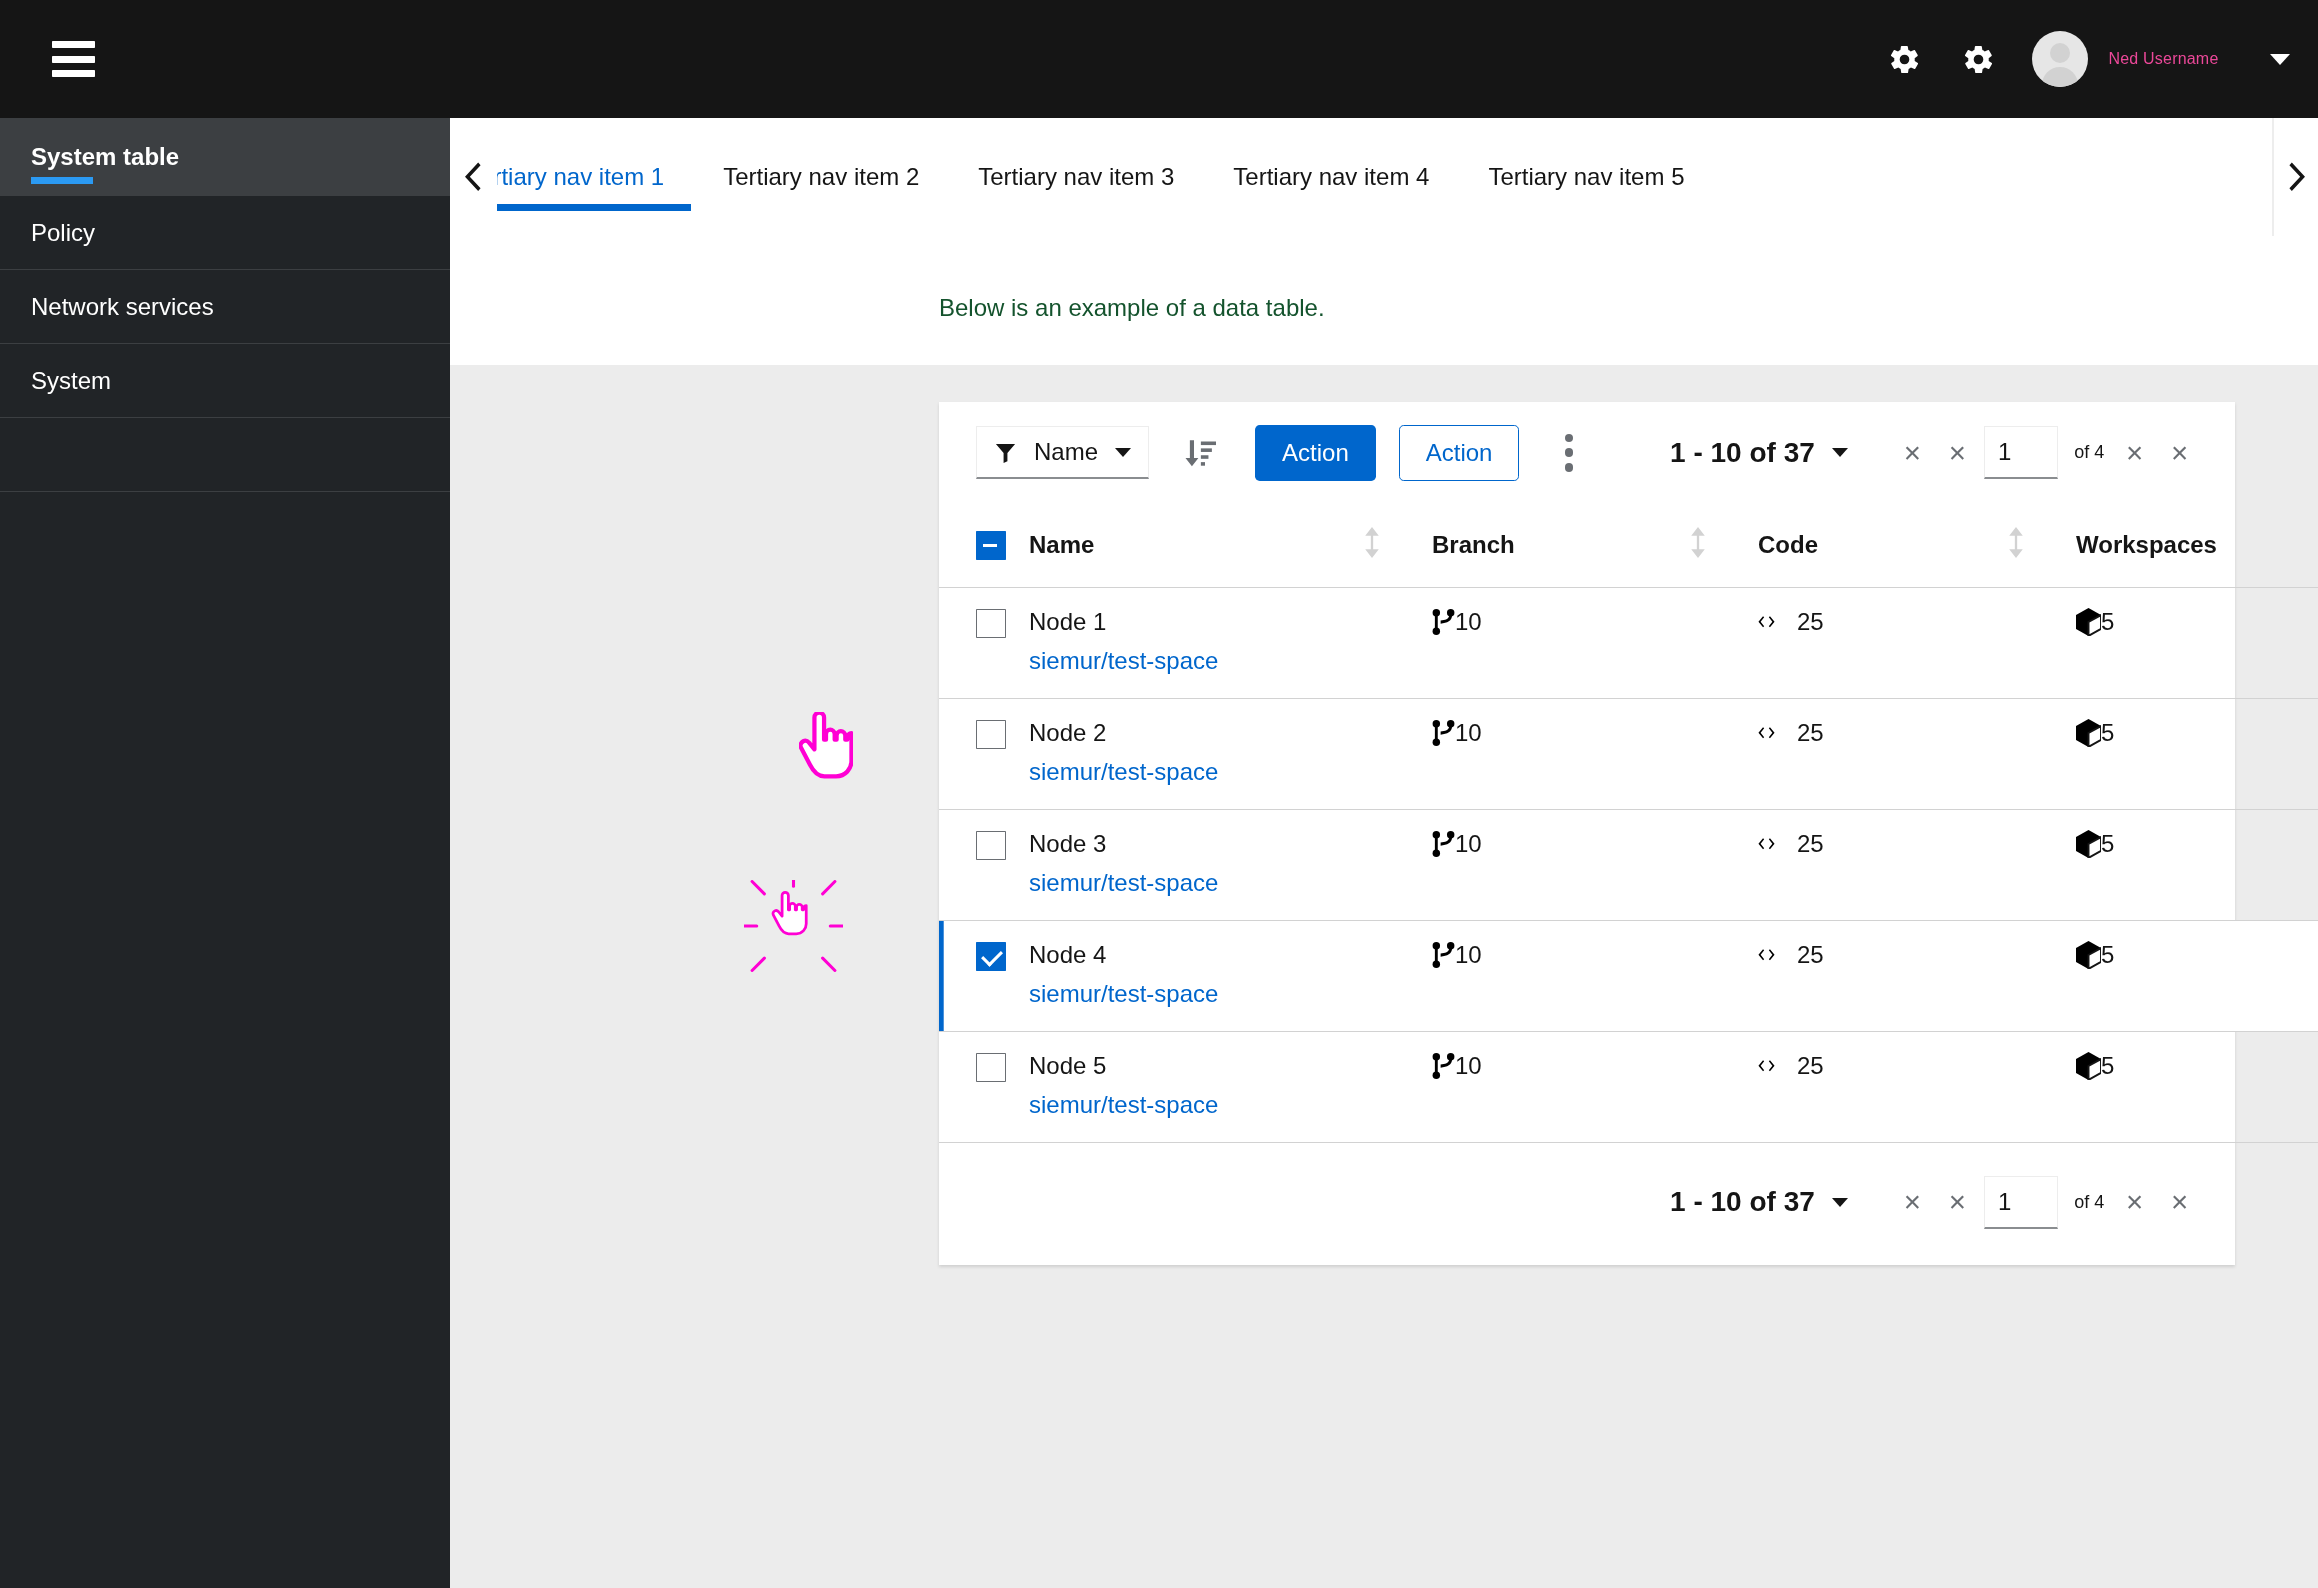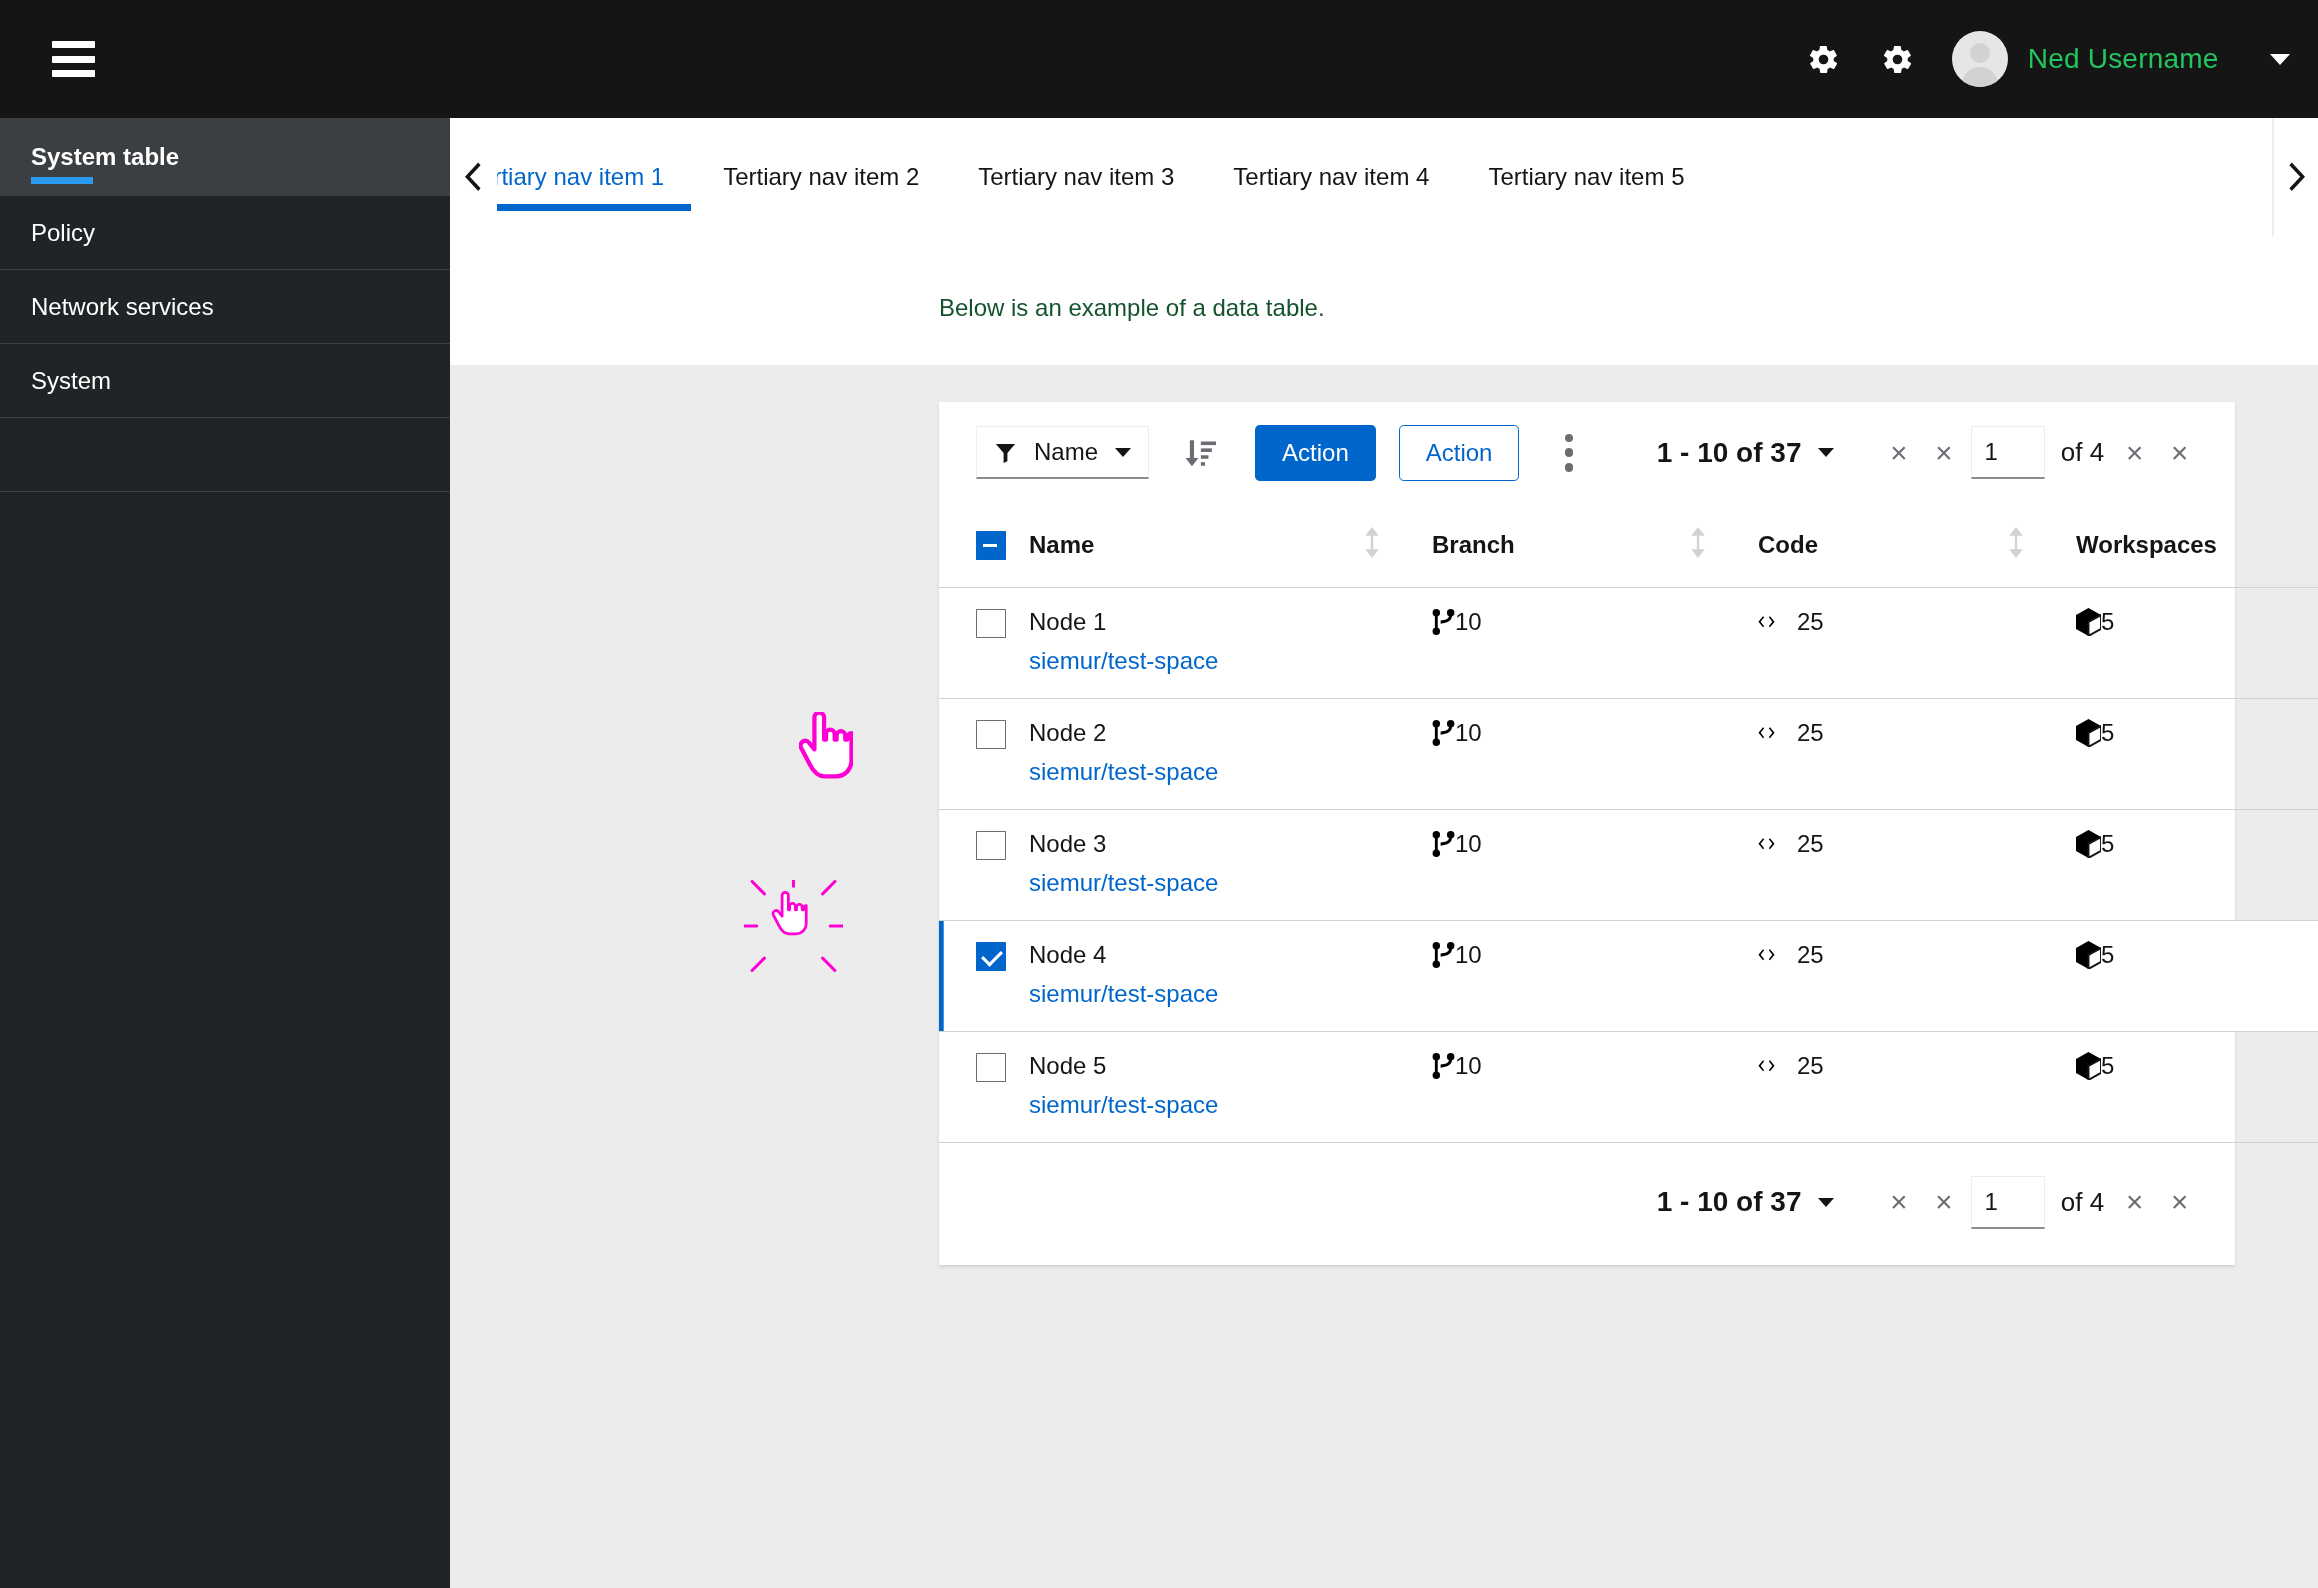--- a/index.html
+++ b/index.html
@@ -25,21 +25,21 @@
   .gear { width: 33px; height: 33px; fill: #ffffff; }
   .avatar-wrap { display:flex; align-items:center; gap: 20px; padding-left: 17px; cursor: pointer;}
   .avatar {
     width: 56px; height: 56px; border-radius: 50%;
     background: #e6e6e6; position: relative; overflow: hidden; flex: 0 0 56px;
   }
   .avatar .head { position:absolute; width: 20px; height: 20px; border-radius:50%;
                   background:#d2d2d2; left: 18px; top: 11.6px; }
   .avatar .body { position:absolute; width: 36px; height: 26px; border-radius: 18px 18px 0 0;
                   background:#d2d2d2; left: 10px; top: 36px; }
-  .uname { color:#22c55e; font-size: 28px; letter-spacing: 0.2px; white-space: nowrap; }
+  .uname { color:#ec4899; font-size: 16px; letter-spacing: 0.2px; white-space: nowrap; }
   .caret-down { width:0;height:0;border-left:10px solid transparent;border-right:10px solid transparent;
                 border-top:11px solid #fff; margin-left: 51px; cursor:pointer; }
 
   
   .body { display: flex; flex: 1 1 auto; min-height: 0; }
 
   
   .sidebar { width: 450px; flex: 0 0 450px; background: #212427; }
   .side-item {
     height: 74px; display: flex; align-items: center; padding-left: 31px;
@@ -117,21 +117,21 @@
   .pg-caret { width:0;height:0;border-left:8.5px solid transparent;border-right:8.5px solid transparent;
               border-top:9.3px solid #151515; margin-left: 17px; cursor:pointer; }
   .pg-nav { display:flex; align-items:center; gap: 0; margin-left: 42px; }
   .pg-ico { width: 45px; height: 45px; display:flex;align-items:center;justify-content:center;
             cursor:pointer; font-size: 29.5px; color:#6a6e73; font-weight: 400; }
   .pg-input {
     width: 74px; height: 53px; border:0.8px solid #ededed; border-bottom: 2.3px solid #8a8d90;
     font-size: 24px; padding-left: 12.4px; color:#151515; background:#fff; margin: 0 4.7px;
     font-family:"Liberation Sans", sans-serif;
   }
-  .pg-of { font-size: 26px; color:#151515; margin: 0 7.8px 0 11px; white-space:nowrap; }
+  .pg-of { font-size: 18px; color:#151515; margin: 0 7.8px 0 11px; white-space:nowrap; }
 
   
   table.dt { width:100%; border-collapse: collapse; table-layout: fixed; }
   table.dt th {
     text-align:left; font-size: 24px; font-weight:700; color:#151515;
     padding: 23px 0 23px 0; border-bottom: 0.8px solid #d2d2d2; vertical-align: middle;
   }
   table.dt td {
     font-size: 24px; color:#151515; padding: 20px 0 23px 0;
     border-bottom: 0.8px solid #d2d2d2; vertical-align: top;

